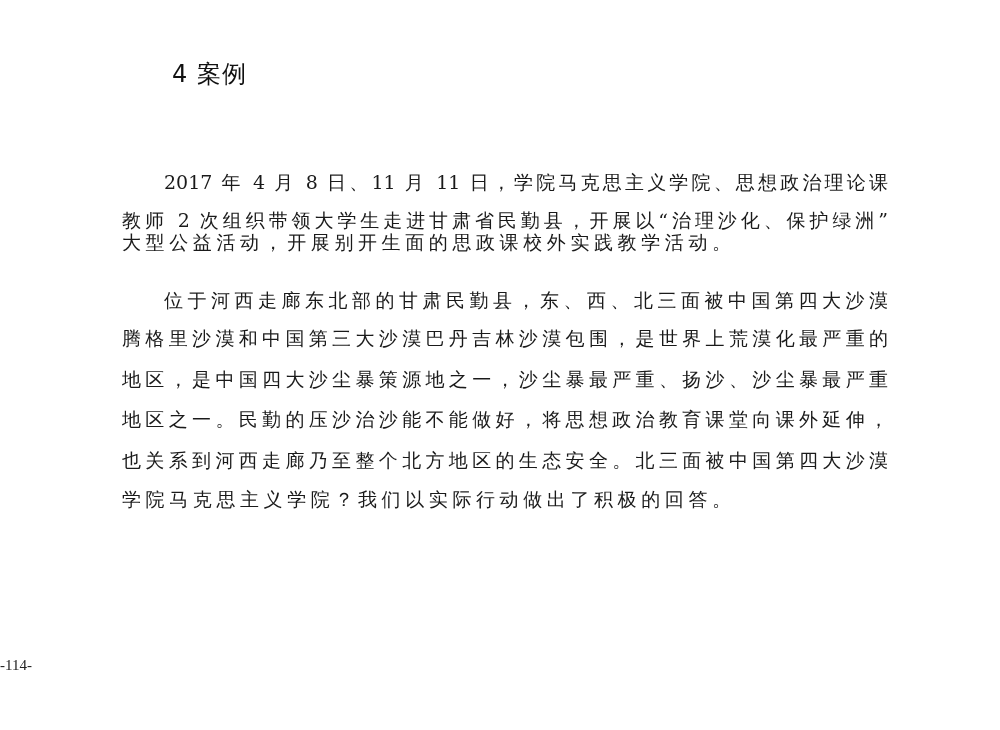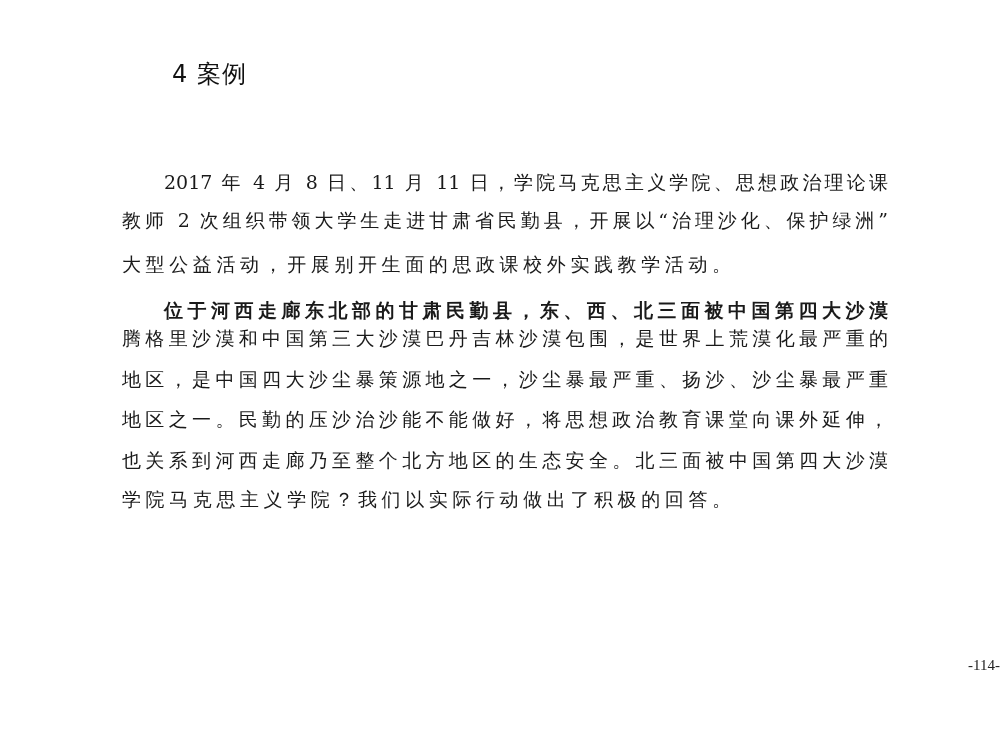--- a/index.html
+++ b/index.html
@@ -61,43 +61,43 @@
     }
     .line.last {
       text-align-last: left;
       letter-spacing: 4.6px;
     }
     .page-number {
       position: absolute;
       left: 0;
       width: 1000px;
       top: 628px;
-      text-align: right;
+      text-align: left;
       font-family: "Liberation Serif", "DejaVu Serif", serif;
       font-size: 15px;
       line-height: 20px;
       color: #222222;
     }
   </style>
 </head>
 <body>
 
 <div class="page">
 
   <div class="section-heading">4 案例</div>
 
 
   <div>
     <div class="line indent" style="top:140px;">2017 年 4 月 8 日、11 月 11 日，学院马克思主义学院、思想政治理论课</div>
     <div class="line" style="top:178px;">教师 2 次组织带领大学生走进甘肃省民勤县，开展以“治理沙化、保护绿洲”</div>
-    <div class="line last" style="top:224px;font-family:Liberation Mono, monospace;">大型公益活动，开展别开生面的思政课校外实践教学活动。</div>
+    <div class="line last" style="top:200px;">大型公益活动，开展别开生面的思政课校外实践教学活动。</div>
   </div>
 
   <div>
-    <div class="line indent" style="top:268px;font-weight:bold;">位于河西走廊东北部的甘肃民勤县，东、西、北三面被中国第四大沙漠</div>
+    <div class="line indent" style="top:258px;">位于河西走廊东北部的甘肃民勤县，东、西、北三面被中国第四大沙漠</div>
     <div class="line" style="top:296px;">腾格里沙漠和中国第三大沙漠巴丹吉林沙漠包围，是世界上荒漠化最严重的</div>
     <div class="line" style="top:337px;">地区，是中国四大沙尘暴策源地之一，沙尘暴最严重、扬沙、沙尘暴最严重</div>
     <div class="line" style="top:377px;">地区之一。民勤的压沙治沙能不能做好，将思想政治教育课堂向课外延伸，</div>
     <div class="line" style="top:418px;">也关系到河西走廊乃至整个北方地区的生态安全。北三面被中国第四大沙漠</div>
     <div class="line last" style="top:457px;">学院马克思主义学院？我们以实际行动做出了积极的回答。</div>
   </div>
 
   <div class="page-number">-114-</div>
 
 </div>

